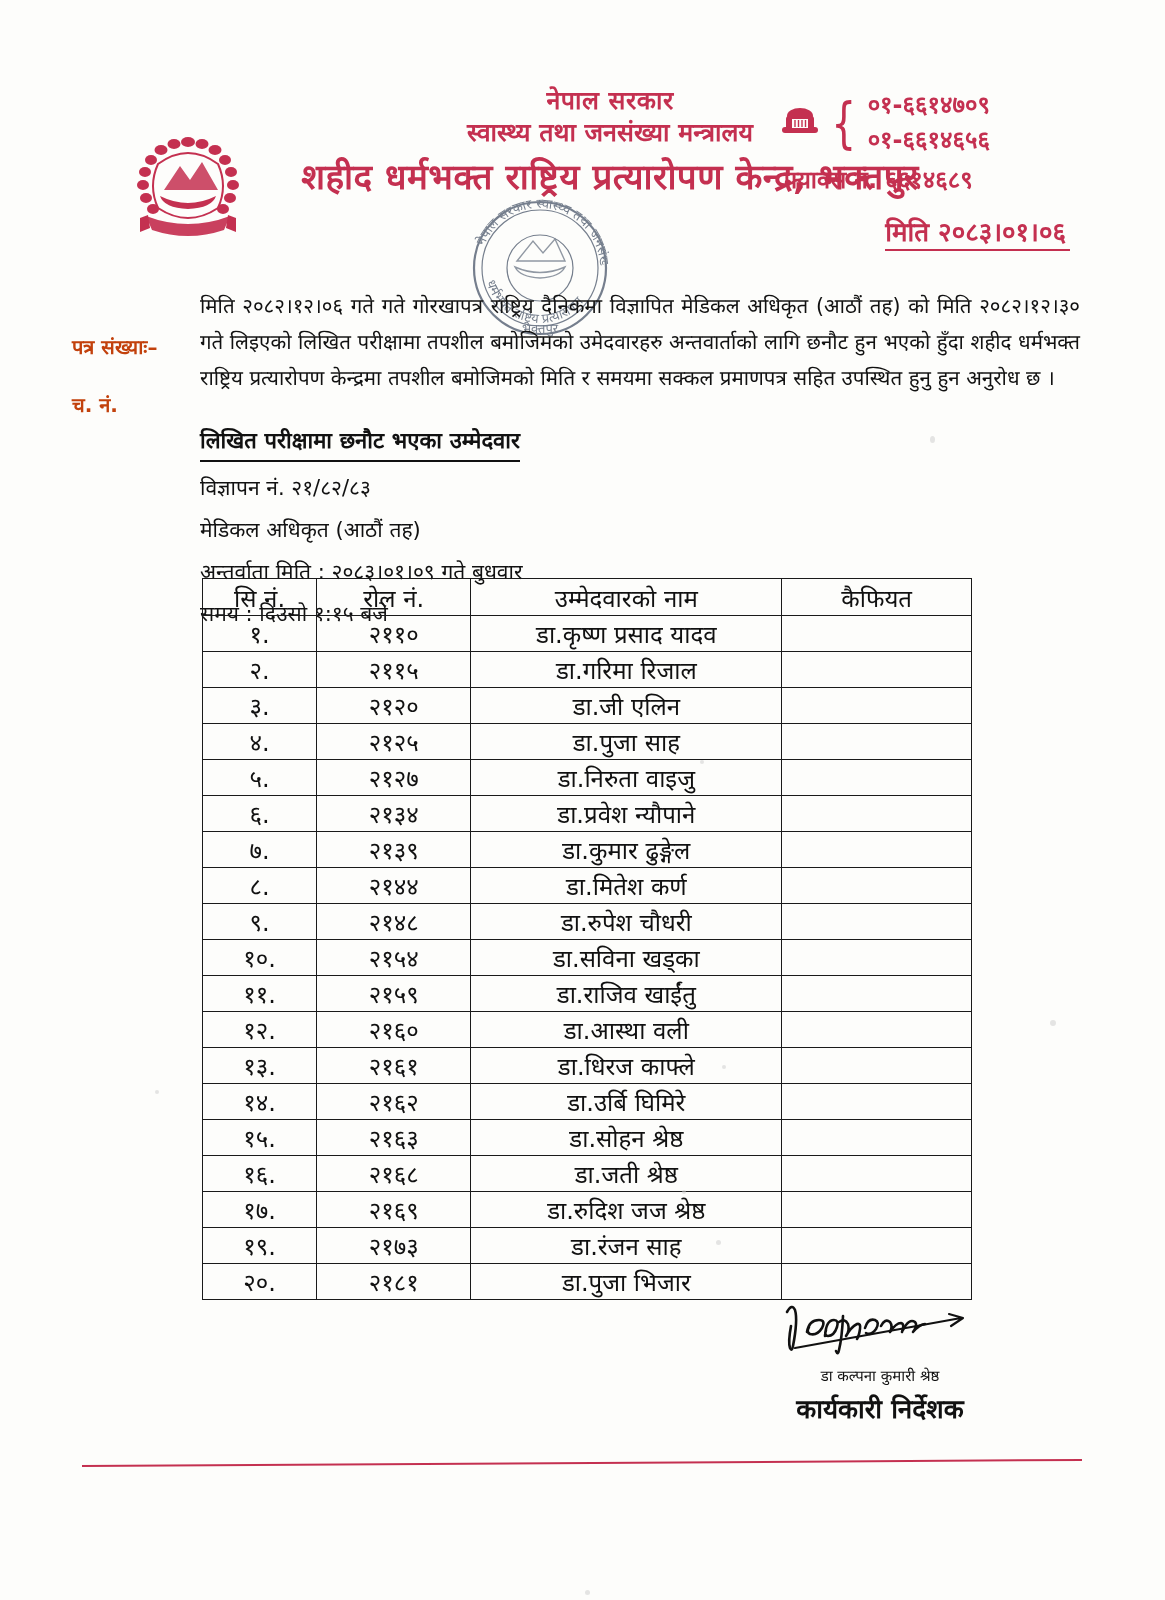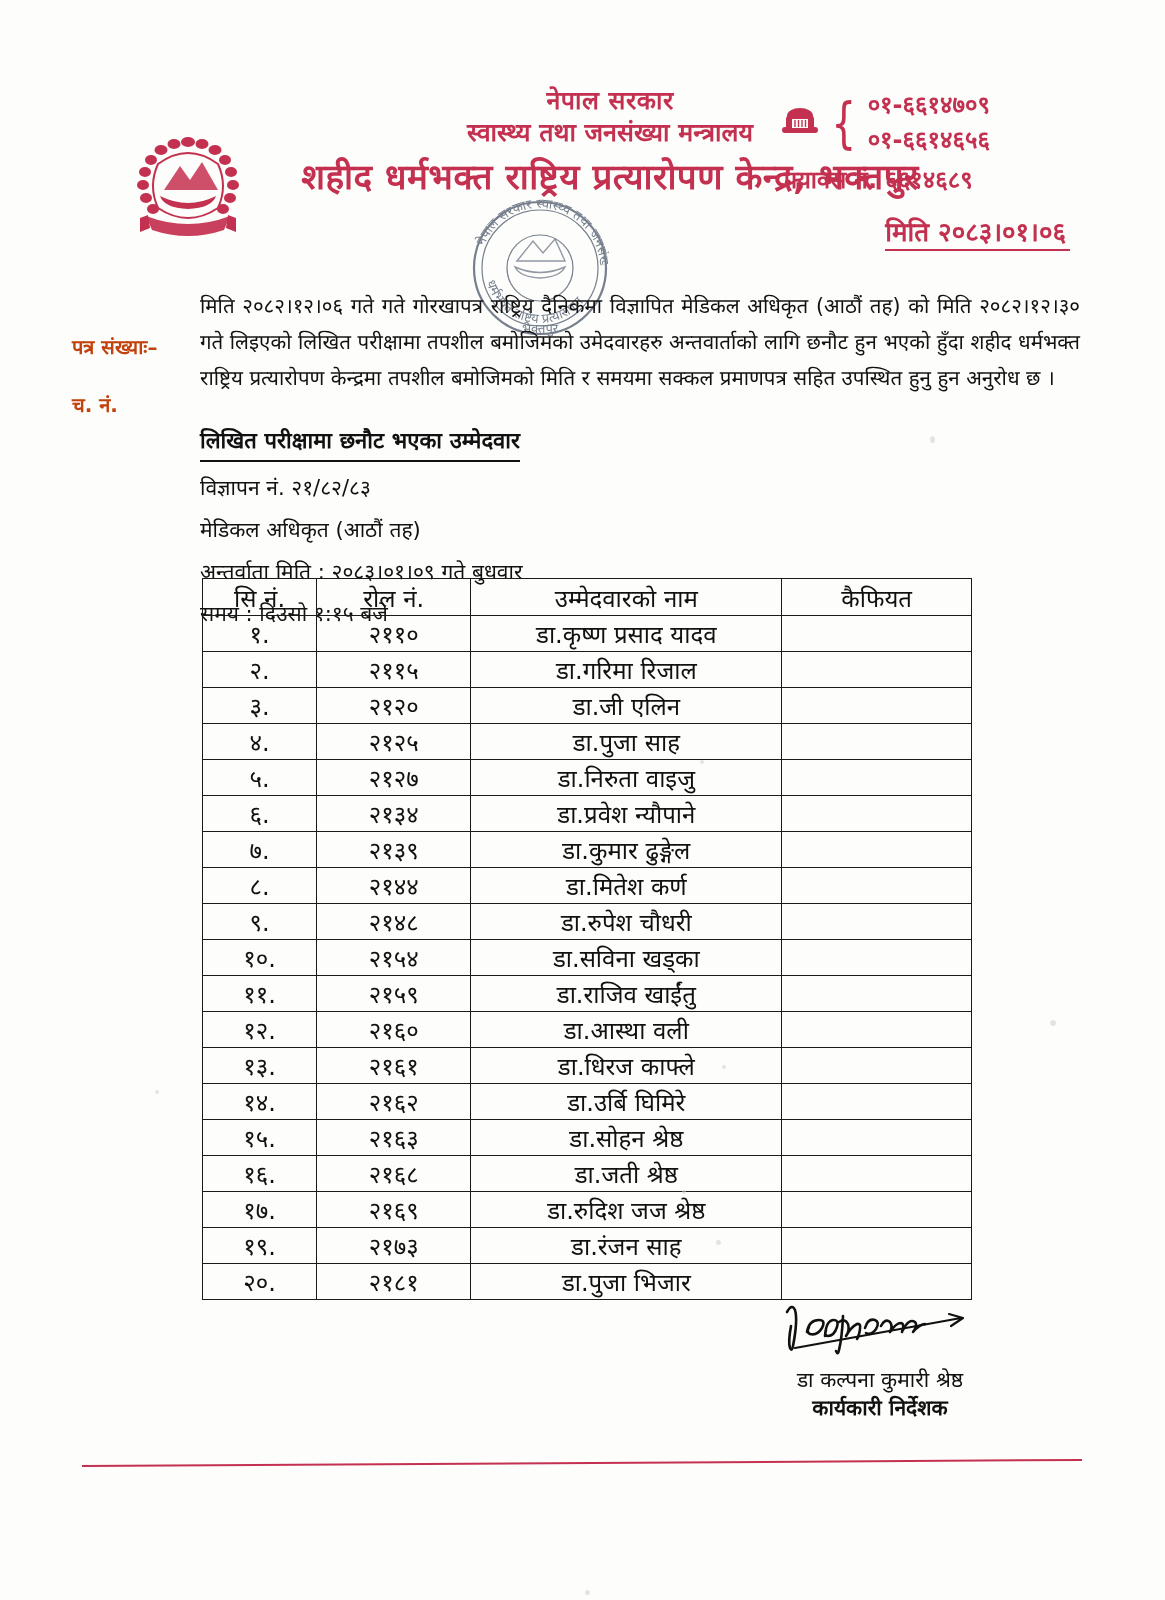--- a/index.html
+++ b/index.html
@@ -215,28 +215,29 @@
   
   .sign-area {
     position: absolute;
     right: 120px;
     top: 1292px;
     width: 330px;
     text-align: center;
   }
   .sign-svg { width: 215px; height: 70px; margin: 0 auto; display: block; }
   .sign-name {
-    font-size: 21px;
+    font-size: 15px;
     margin-top: 4px;
     line-height: 1.35;
   }
   .sign-post {
-    font-size: 21px;
+    font-size: 26px;
     font-weight: 700;
     line-height: 1.35;
+    margin-top: 6px;
   }
 
   
   .footer-rule {
     position: absolute;
     left: 82px;
     top: 1462px;
     width: 1000px;
     height: 2px;
     background: #c43050;

